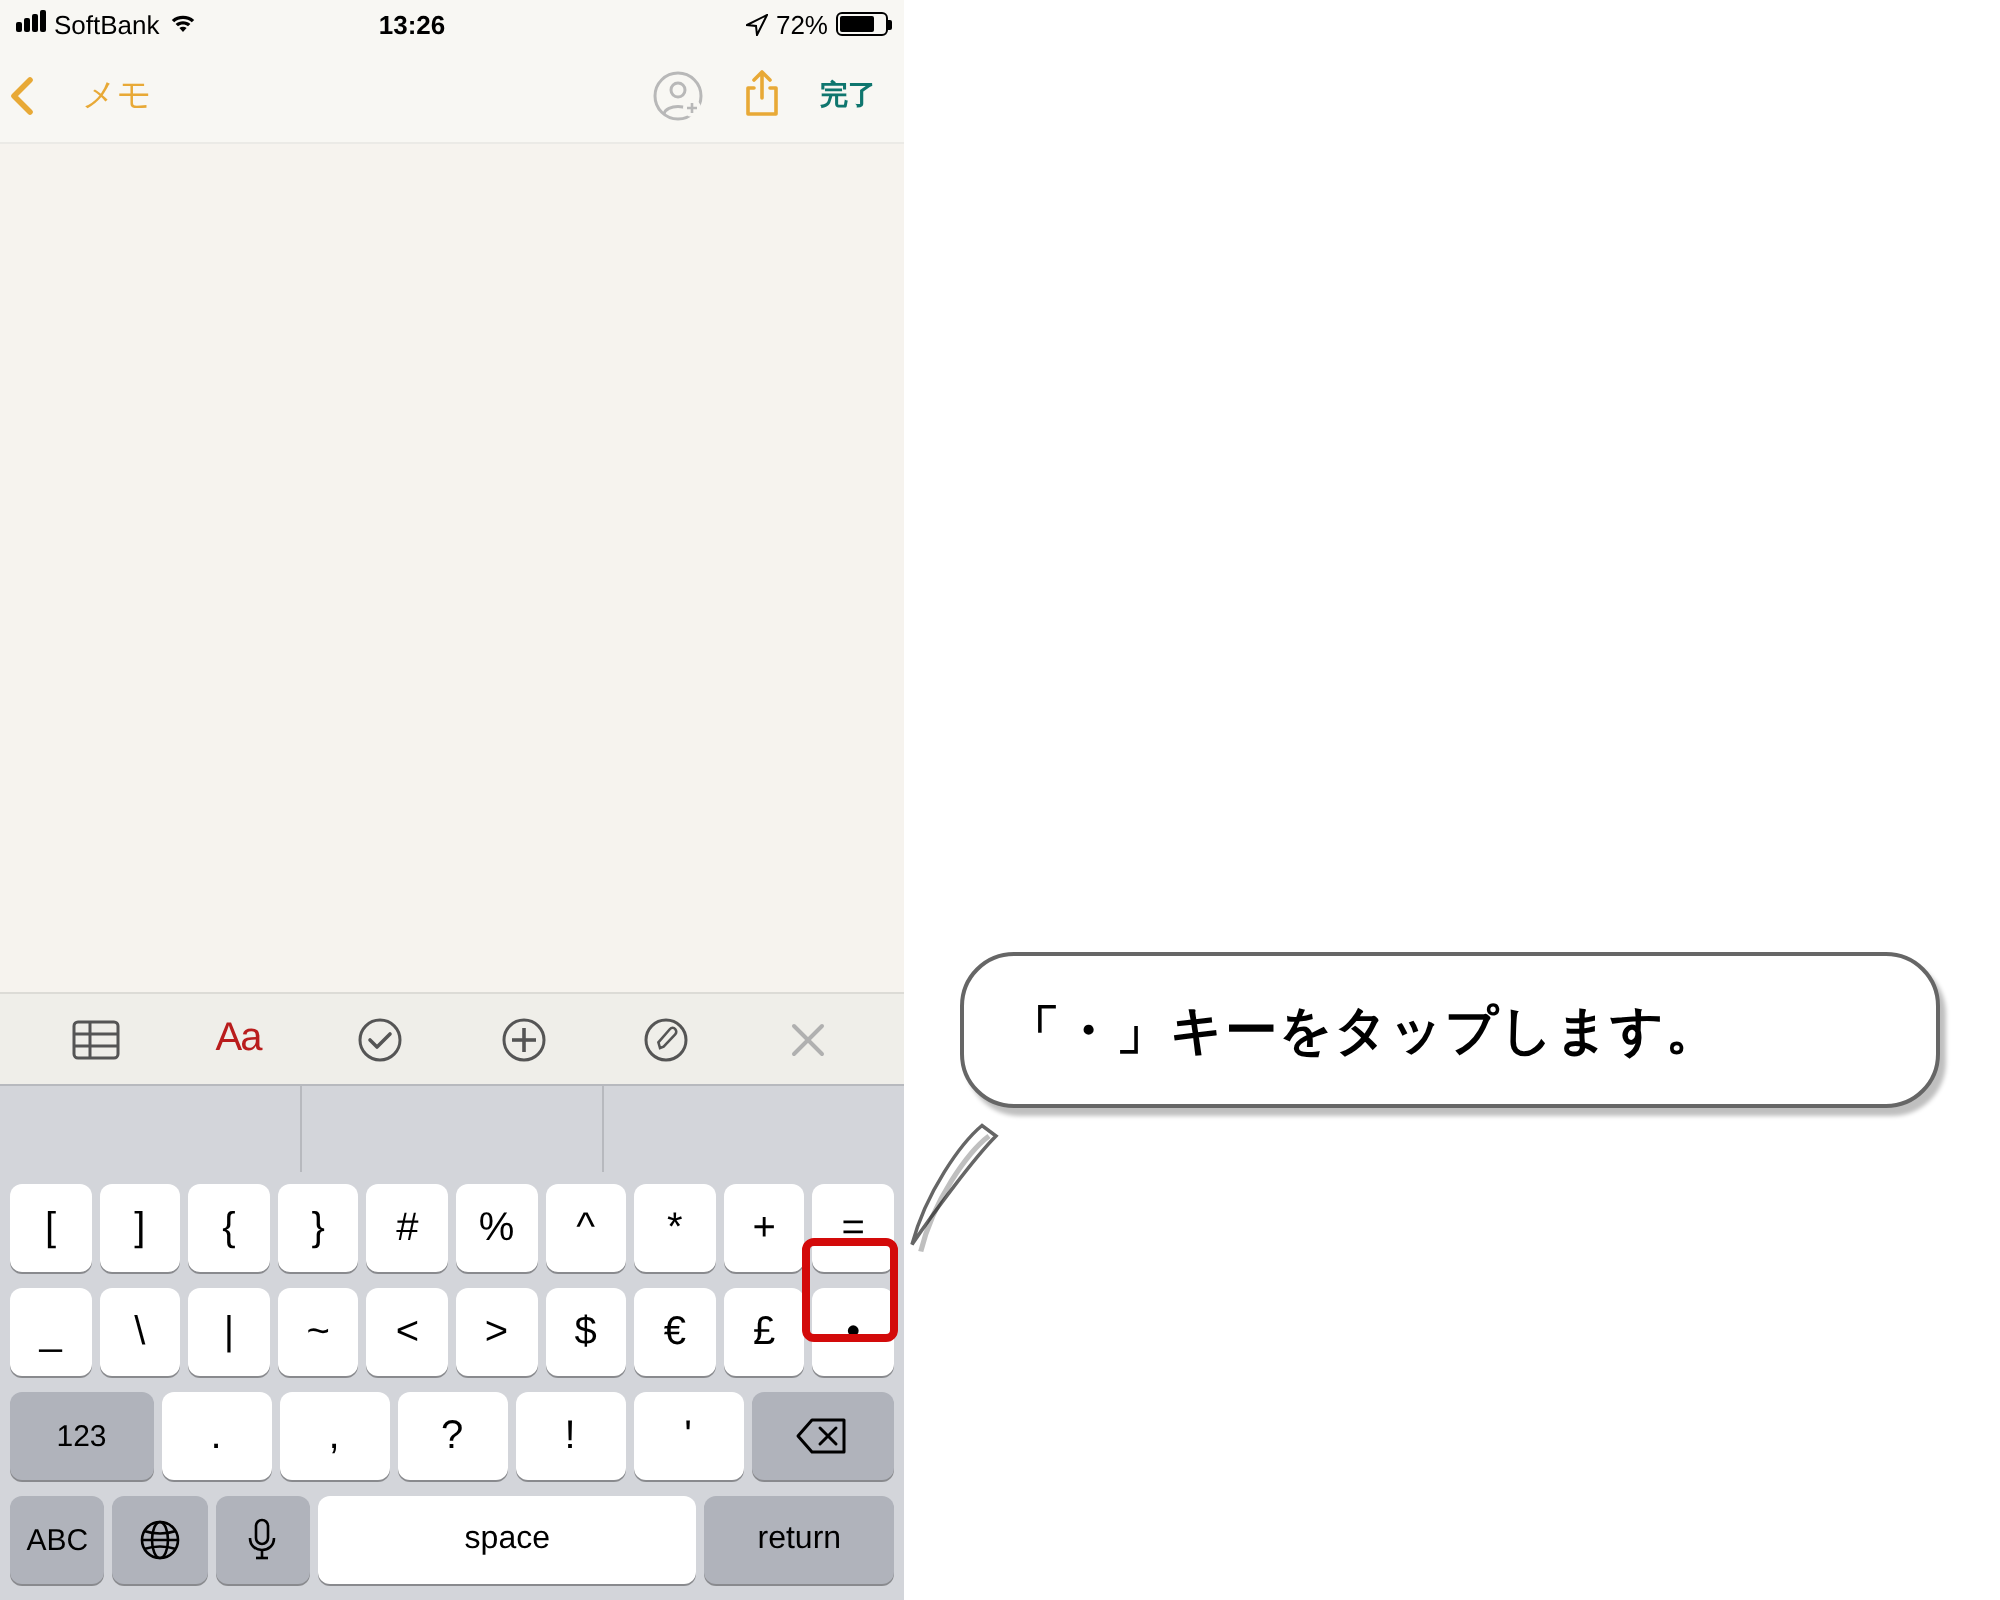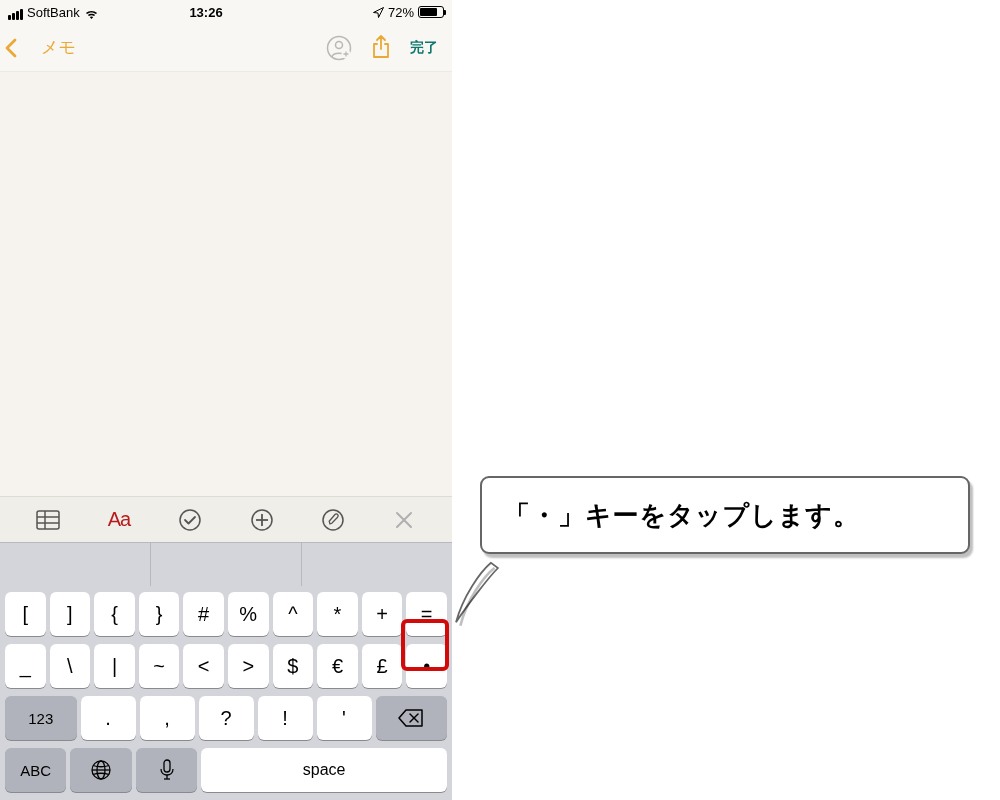--- a/index.html
+++ b/index.html
@@ -24,21 +24,21 @@
     
     .status-bar {
       height: 24px;
       background: #f8f7f3;
       display: flex;
       align-items: center;
       padding: 0 8px;
       font-size: 13px;
       color: #000;
     }
-    .status-left { display: flex; align-items: flex-end; gap: 4px; flex: 1; }
+    .status-left { display: flex; align-items: flex-start; gap: 4px; flex: 1; }
     .status-center { flex: 0 0 auto; font-weight: 600; padding: 0 40px 0 0; }
     .status-right { display: flex; align-items: center; gap: 4px; justify-content: flex-end; flex: 1; }
     .signal-bars { display: inline-flex; align-items: flex-end; gap: 1px; }
     .signal-bars span { width: 3px; background: #000; border-radius: 1px; }
     .signal-bars span:nth-child(1){height:5px;} .signal-bars span:nth-child(2){height:7px;}
     .signal-bars span:nth-child(3){height:9px;} .signal-bars span:nth-child(4){height:11px;}
     .wifi-icon svg, .location-icon svg { display:block; }
     .battery { width: 26px; height: 12px; border: 1px solid #000; border-radius: 3px; position: relative; display:inline-block; }
     .battery::after { content:''; position:absolute; right:-3px; top:3px; width:2px; height:5px; background:#000; border-radius:0 1px 1px 0; }
     .battery-fill { position:absolute; left:1px; top:1px; bottom:1px; width:70%; background:#000; border-radius:1px; }
@@ -112,21 +112,21 @@
     }
     
     .callout {
       position:absolute;
       left: 480px;
       top: 476px;
       width: 490px;
       height: 78px;
       background: #fff;
       border: 2px solid #666;
-      border-radius: 9px;
+      border-radius: 27px;
       box-shadow: 3px 4px 2px rgba(0,0,0,0.25);
       display:flex; align-items:center;
       padding: 0 22px;
       font-size: 26px;
       font-weight: 600;
       color:#000;
       letter-spacing: 1px;
     }
     .callout-tail {
       position:absolute;
@@ -295,20 +295,21 @@
       </div>
       <div class="key mic">
         <svg width="16" height="22" viewBox="0 0 16 22">
             <rect x="5" y="1" width="6" height="12" rx="3" fill="none" stroke="#000" stroke-width="1.3"></rect>
             <path d="M2 10 C2 14 5 16 8 16 C11 16 14 14 14 10" fill="none" stroke="#000" stroke-width="1.3"></path>
             <line x1="8" y1="16" x2="8" y2="20" stroke="#000" stroke-width="1.3"></line>
             <line x1="5" y1="20" x2="11" y2="20" stroke="#000" stroke-width="1.3"></line>
           </svg>
       </div>
       <div class="key space">space</div>
+      <div class="key return">return</div>
     </div>
   </div>
 
 </div>
 
 <div class="highlight-box" style="left:401px; top:619px; width:48px; height:52px;"></div>
 
 <div class="callout">
   <span>「・」キーをタップします。</span>
 </div>

